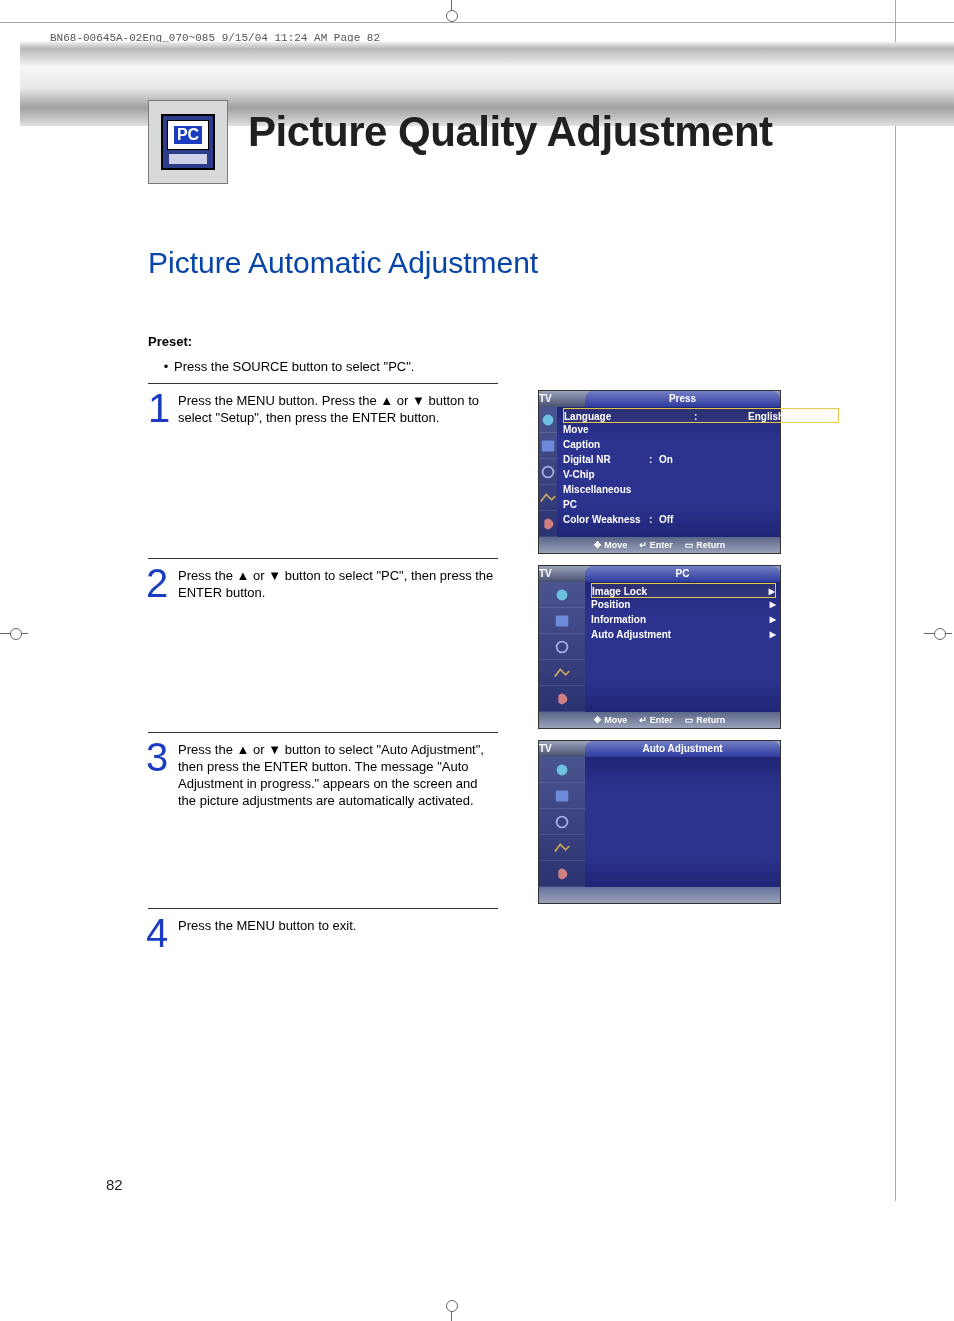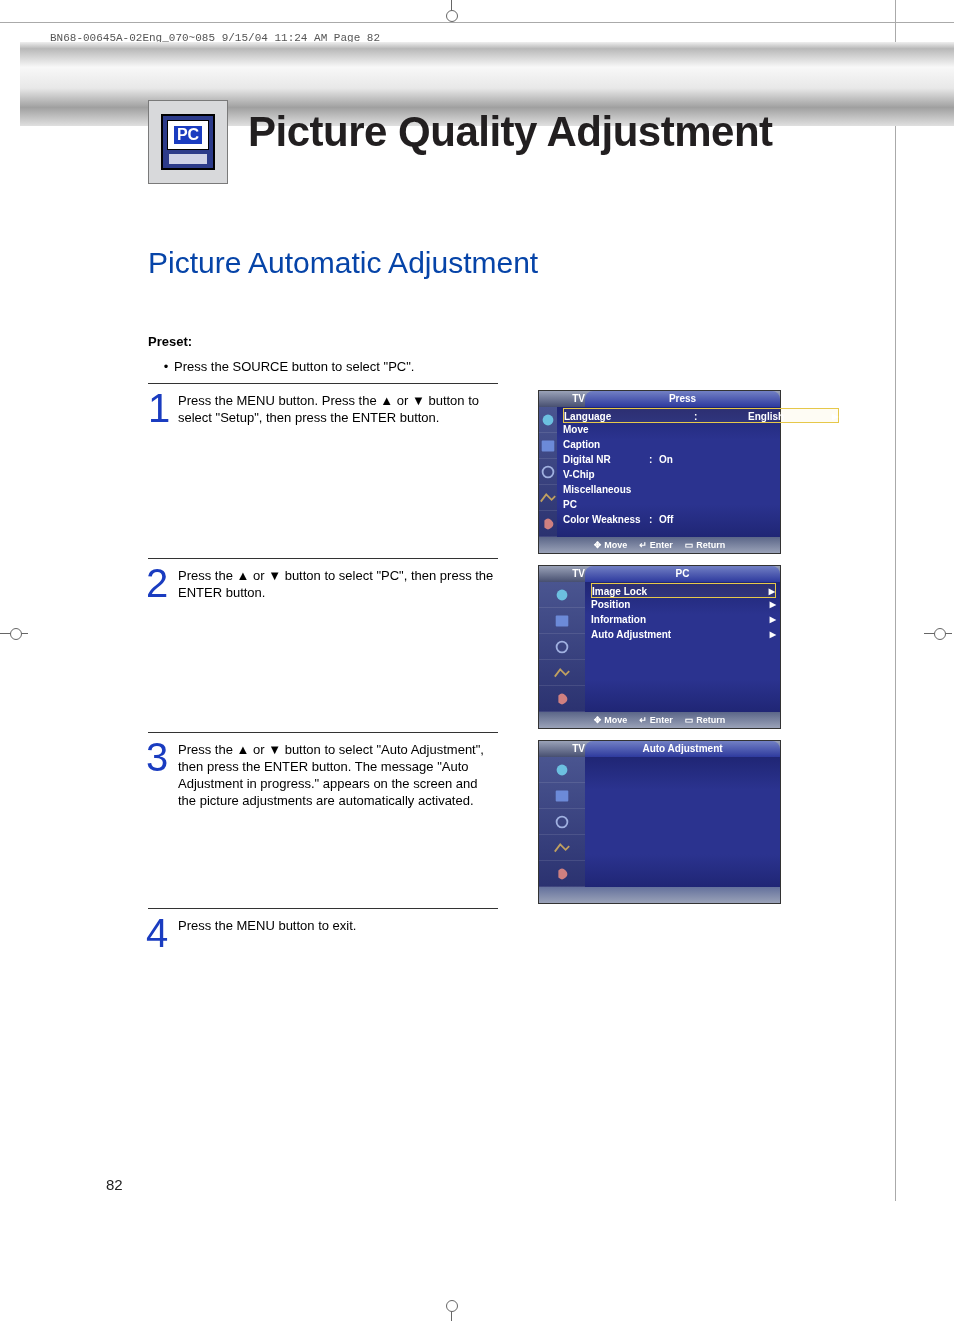--- a/index.html
+++ b/index.html
@@ -149,21 +149,21 @@
     font-size:10px;
     font-weight:bold;
   }
   .osd .osd-head {
     height:16px;
     background: linear-gradient(#9aa2b8,#5b6688);
     display:flex;
     color:#fff;
   }
   .osd .osd-head .tv {
-    width:46px; text-align:right; line-height:16px;
+    width:46px; text-align:left; line-height:16px;
     background: linear-gradient(#9aa2b8,#474f70);
     font-size:10px;
   }
   .osd .osd-head .title {
     flex:1; text-align:center;
     background: linear-gradient(#7280c4,#2e3a9e);
     border-radius:8px 8px 0 0;
     line-height:16px;
     font-size:10px;
   }

